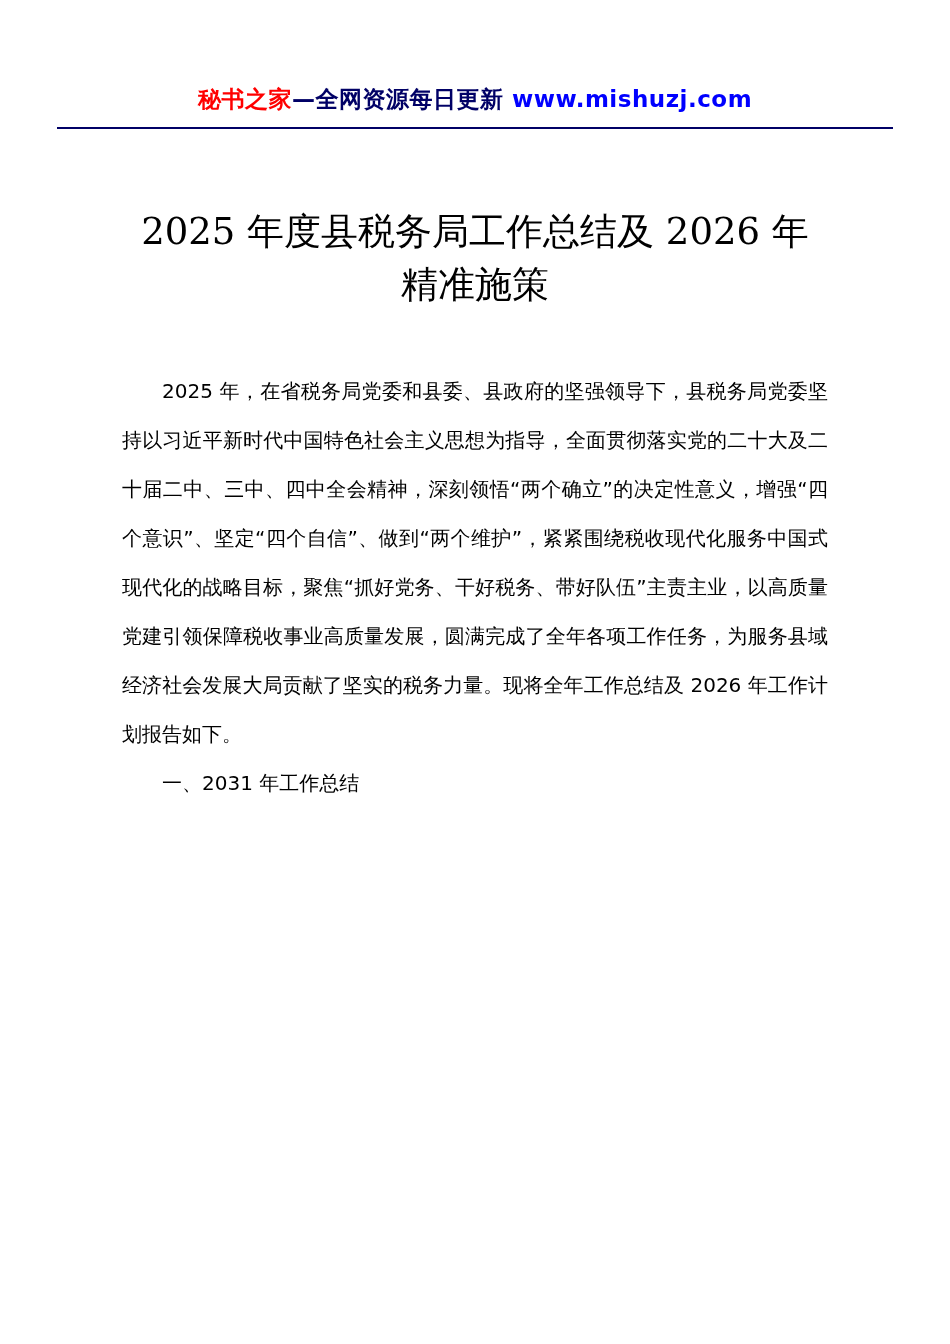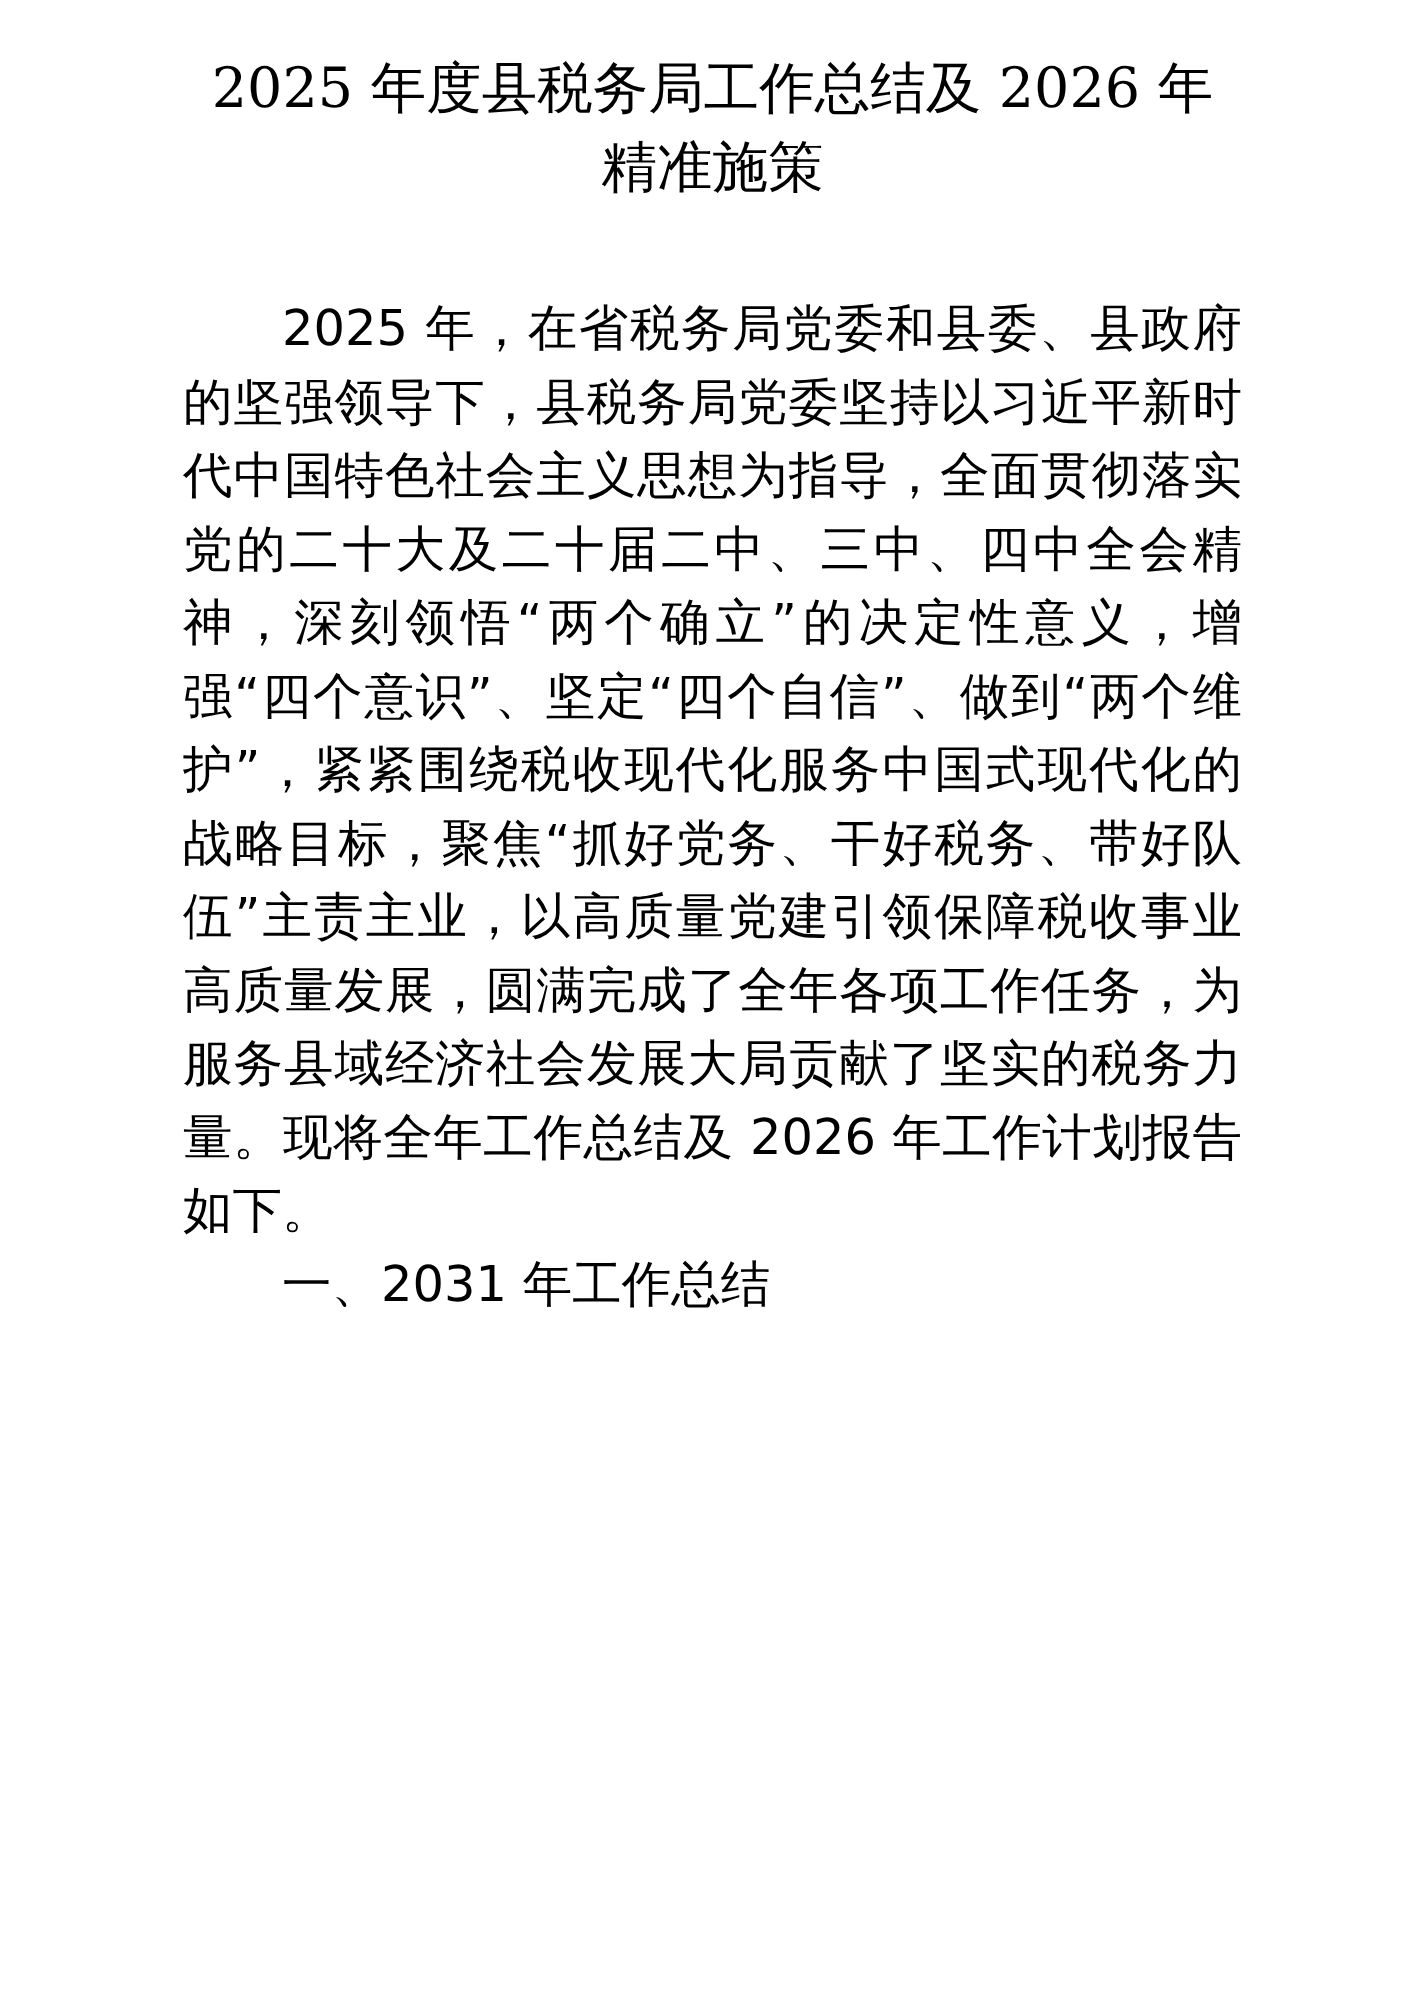--- a/index.html
+++ b/index.html
@@ -30,45 +30,49 @@
   .url     { color: #0000ff; cursor: pointer; }
   .header-rule {
     border: none;
     border-top: 2px solid #000066;
     margin-top: 13px;
   }
   .content {
     padding: 0 122px;
   }
   .doc-title {
-    margin-top: 32px;
+    margin-top: 76px;
     text-align: center;
     font-family: "DejaVu Serif", serif;
     font-weight: normal;
     font-size: 37px;
     line-height: 53px;
     color: #000000;
   }
   .doc-body {
     margin-top: 56px;
   }
   .para {
-    font-size: 33px;
+    font-size: 20px;
     line-height: 49px;
     text-align: justify;
     text-indent: 2em;
     color: #000000;
     word-break: break-all;
   }
 </style>
 </head>
 <body>
 
 <div class="page">
 
+  <div class="header-wrap">
+    <div class="header"><span class="brand">秘书之家</span><span class="tagline">—全网资源每日更新 </span><span class="url">www.mishuzj.com</span></div>
+    <hr class="header-rule">
+  </div>
 
   <div class="content">
     <h1 class="doc-title"><span>2025 年度县税务局工作总结及 2026 年</span><br><span>精准施策</span></h1>
 
     <div class="doc-body">
         <p class="para"><span>2025 年，在省税务局党委和县委、县政府的坚强领导下，县税务局党委坚持以习近平新时代中国特色社会主义思想为指导，全面贯彻落实党的二十大及二十届二中、三中、四中全会精神，深刻领悟“两个确立”的决定性意义，增强“四个意识”、坚定“四个自信”、做到“两个维护”，紧紧围绕税收现代化服务中国式现代化的战略目标，聚焦“抓好党务、干好税务、带好队伍”主责主业，以高质量党建引领保障税收事业高质量发展，圆满完成了全年各项工作任务，为服务县域经济社会发展大局贡献了坚实的税务力量。现将全年工作总结及 2026 年工作计划报告如下。</span></p>
         <p class="para"><span>一、2031 年工作总结</span></p>
       </div>
   </div>
 

